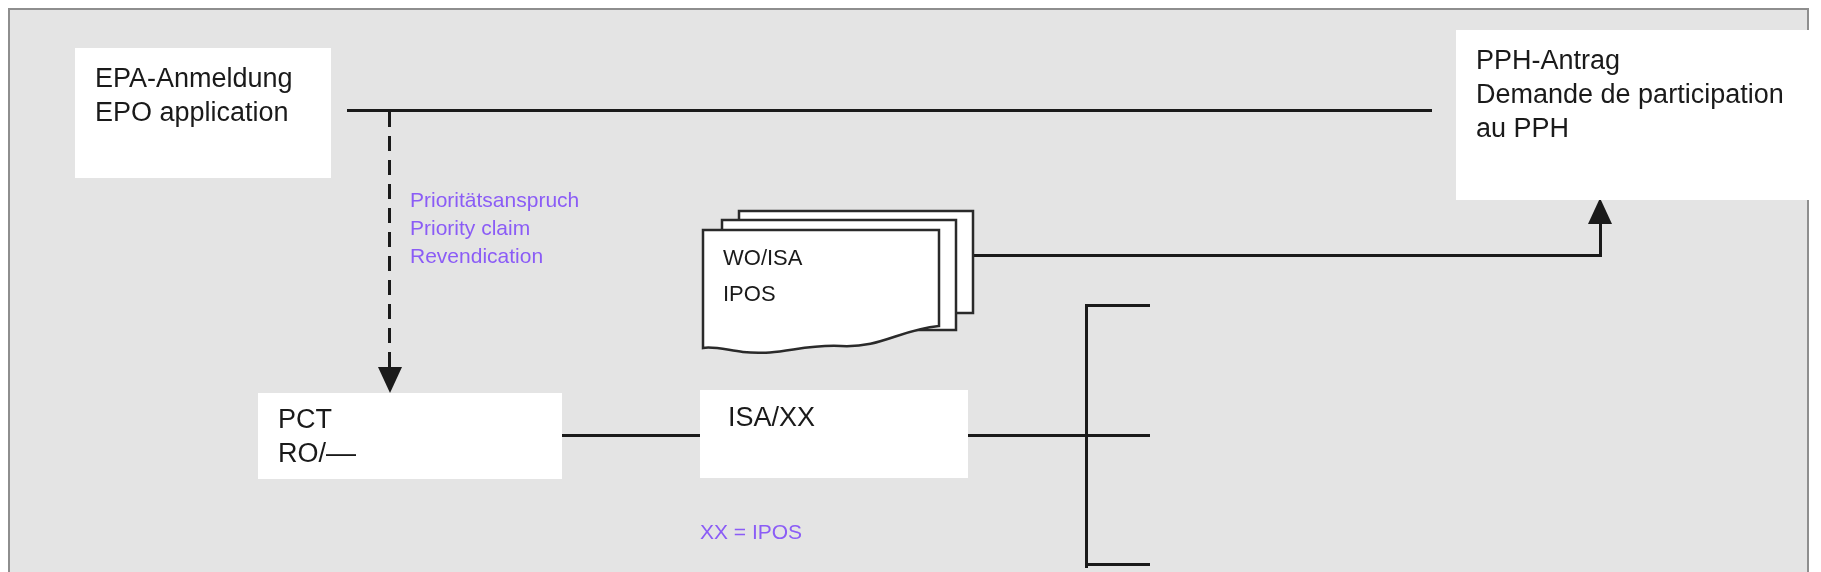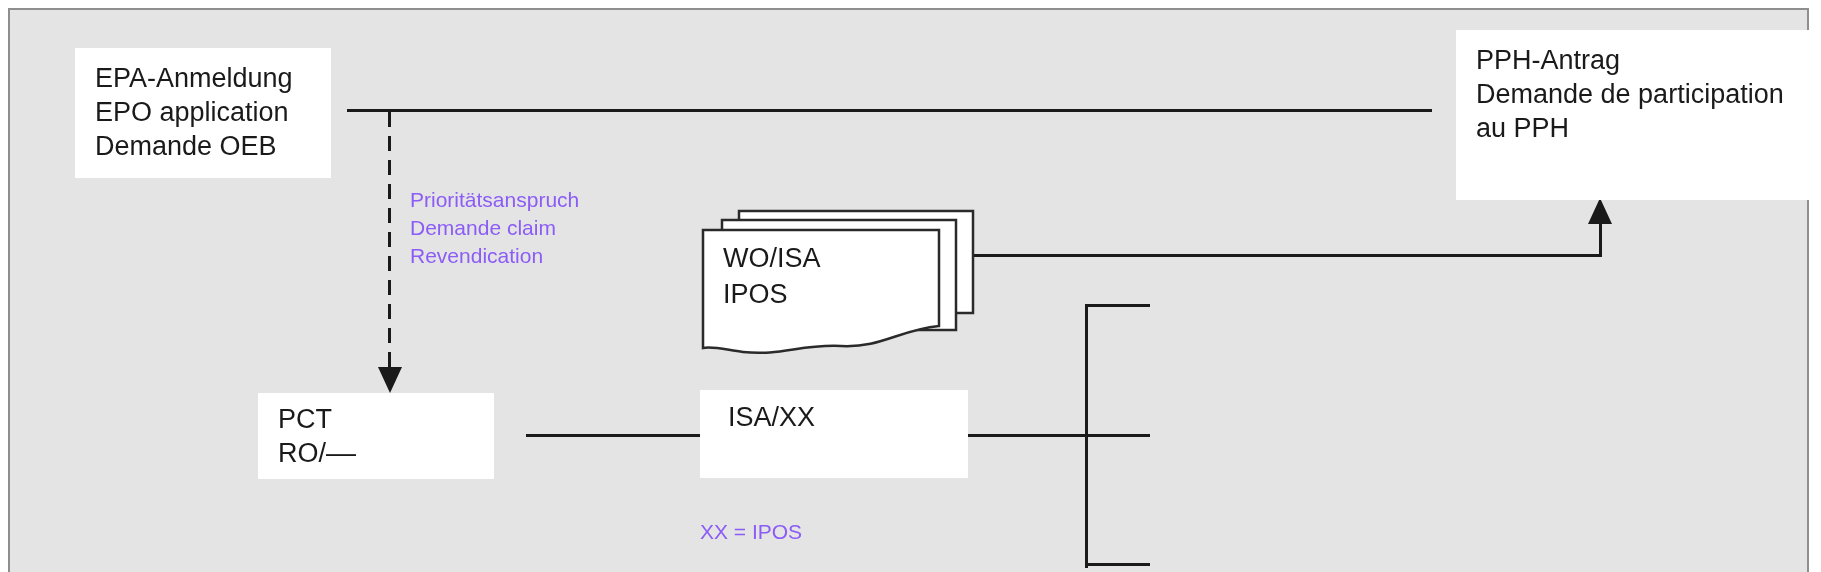--- a/index.html
+++ b/index.html
@@ -73,21 +73,21 @@
     left: 693px;
     top: 208px;
     width: 292px;
     height: 156px;
   }
   .doc-text {
     position: absolute;
     left: 723px;
     top: 240px;
     color: #1a1a1a;
-    font-size: 27px;
+    font-size: 22px;
     line-height: 36px;
     white-space: nowrap;
   }
 </style>
 </head>
 <body>
 
 <div class="canvas">
   <div class="panel"></div>
 
@@ -114,36 +114,35 @@
     <path d="M10,22 L246,22 L246,118 C 206,122 188,140 148,138 C 108,136 88,148 50,144 C 34,142 20,138 10,140 Z" fill="#ffffff" stroke="#2a2a2a" stroke-width="2.5"></path>
   </svg>
   <div class="doc-text">
     <div>WO/ISA</div>
     <div>IPOS</div>
   </div>
 
   <div class="box" style="left:75px; top:48px; width:256px; height:130px;">
     <div>EPA-Anmeldung</div>
     <div>EPO application</div>
-    <div>Demande OEB</div>
   </div>
 
   <div class="box" style="left:1432px; top:30px; width:372px; height:170px;margin-left:24px;">
     <div>PPH-Antrag</div>
     <div>Demande de participation</div>
     <div>au PPH</div>
   </div>
 
   <div class="label" style="left:410px; top:186px;">
     <div>Prioritätsanspruch</div>
-    <div>Demande claim</div>
+    <div>Priority claim</div>
     <div>Revendication</div>
   </div>
 
-  <div class="box" style="left:258px; top:393px; width:236px; height:86px; padding-top:9px;">
+  <div class="box" style="left:258px; top:393px; width:304px; height:86px; padding-top:9px;">
     <div>PCT</div>
     <div>RO/––</div>
   </div>
 
   <div class="box" style="left:700px; top:390px; width:268px; height:88px; padding-top:10px;padding-left:28px;">
     <div>ISA/XX</div>
   </div>
 
   <div class="label" style="left:700px; top:518px;">XX = IPOS</div>
 </div>

